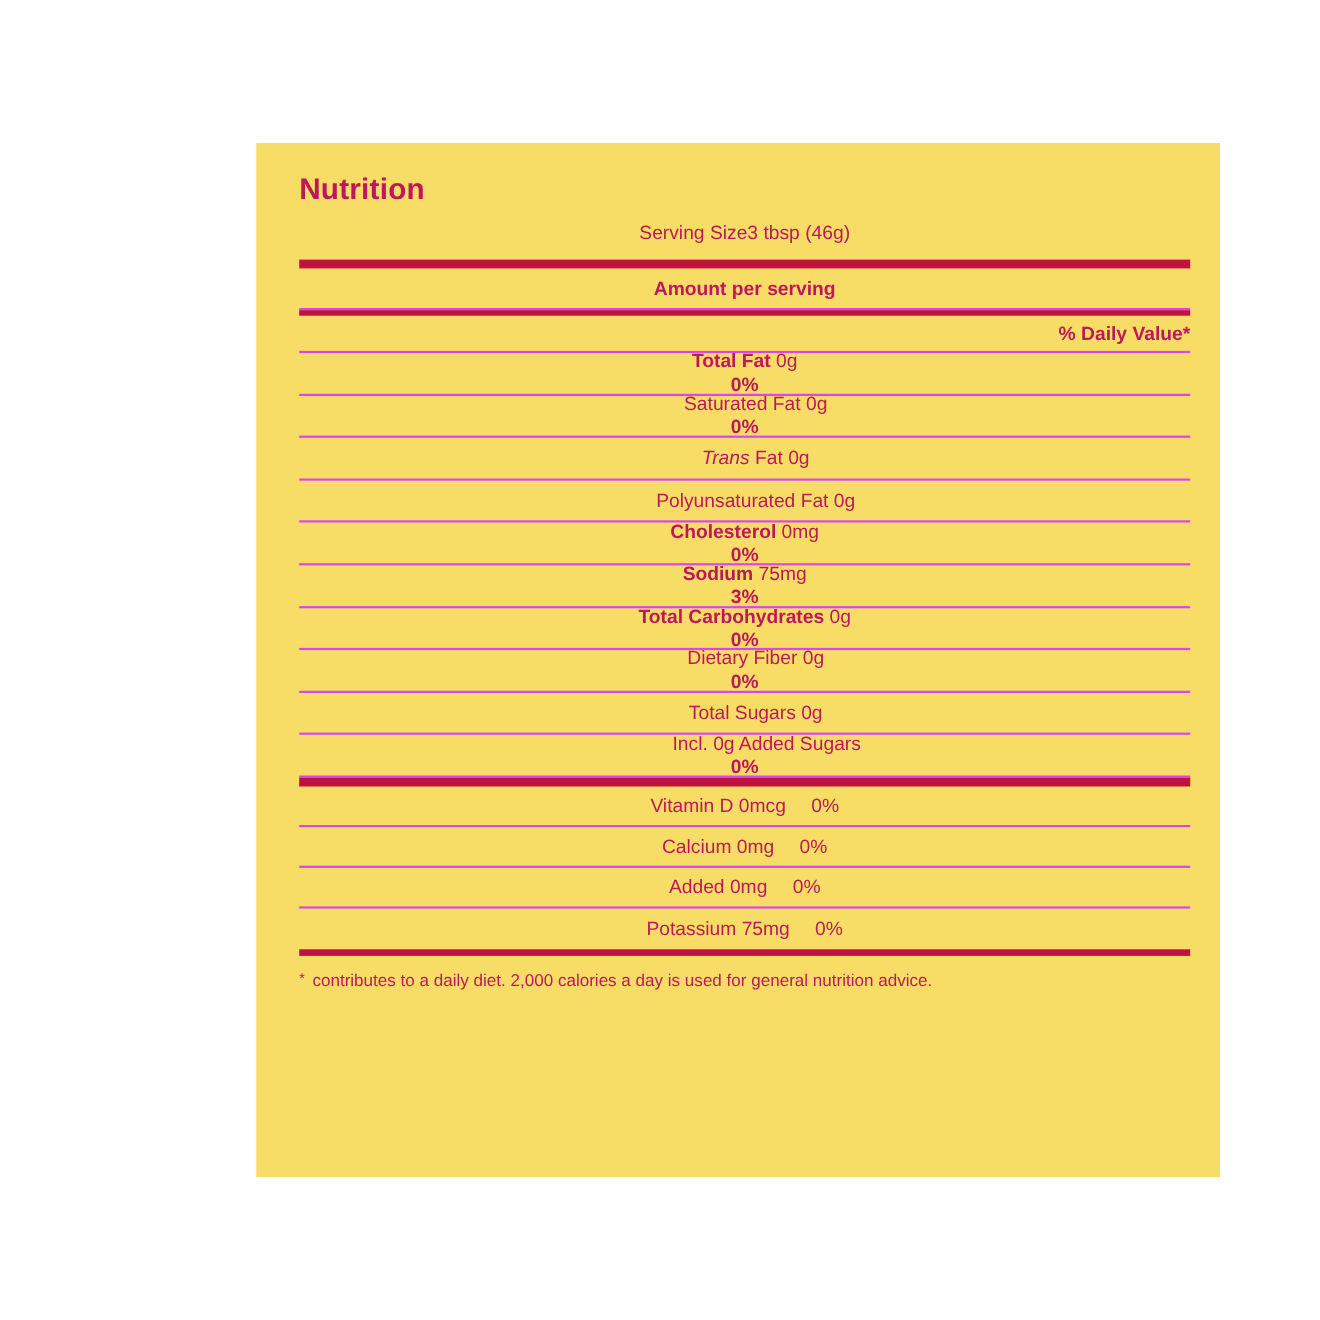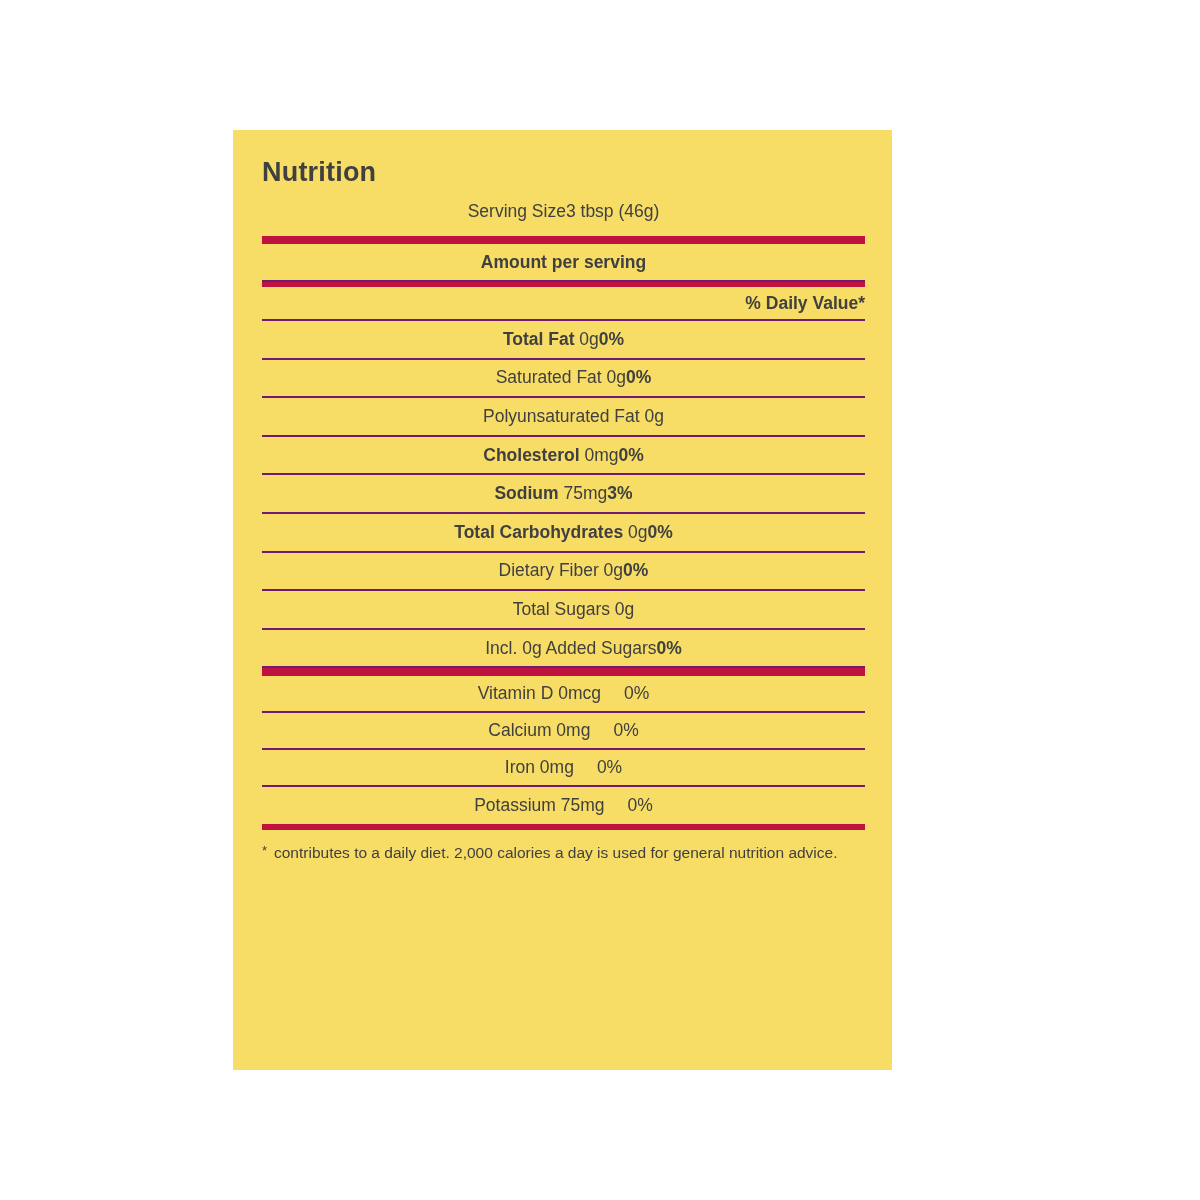--- a/index.html
+++ b/index.html
@@ -7,26 +7,26 @@
     padding: 0;
     width: 1200px;
     height: 1200px;
     background: #ffffff;
     font-family: "Liberation Sans", "DejaVu Sans", sans-serif;
   }
   .panel {
     position: absolute;
     left: 233px;
     top: 130px;
-    width: 659px;
+    width: 876px;
     height: 940px;
     background: #F7DD66;
-    color: #404040;
+    color: #be185d;
     box-sizing: border-box;
-    padding: 0 27px 0 29px;
+    padding: 0 27px 0 39px;
   }
   .title {
     margin-top: 27px;
     font-size: 27px;
     font-weight: 700;
     line-height: 30px;
     letter-spacing: 0.2px;
   }
   .row {
     display: flex;
@@ -44,25 +44,25 @@
     background: #C0123F;
   }
   .bar-med {
     height: 5px;
     background: #C0123F;
   }
   .bar-semi {
     height: 6px;
     background: #C0123F;
   }
-  .thin-border { border-bottom: 2px solid #701a75; }
+  .thin-border { border-bottom: 2px solid #d946ef; }
   .amount-row { height: 38px; font-weight: 700; }
   .calories-row { height: 38px; }
   .dv-header-row { height: 34px; justify-content: flex-end; font-weight: 700; }
-  .nutrient-row { height: 38.6px; }
+  .nutrient-row { height: 38.6px; flex-direction: column; }
   .micro-row { height: 37px; gap: 23px; }
   .ind1 { padding-left: 20px; }
   .ind2 { padding-left: 40px; }
   .pct-b { font-weight: 700; }
   .pct-r { font-weight: 400; }
   .footnote {
     margin-top: 10px;
     font-size: 15.5px;
     line-height: 25px;
     position: relative;
@@ -103,20 +103,24 @@
   <div class="row nutrient-row thin-border">
     <span class="left"><span class="b">Total Fat</span><span class="i"></span><span> 0g</span></span>
     <span class="pct-b">0%</span>
   </div>
 
   <div class="row nutrient-row thin-border">
     <span class="left ind1"><span class="b"></span><span class="i"></span><span>Saturated Fat 0g</span></span>
     <span class="pct-b">0%</span>
   </div>
 
+  <div class="row nutrient-row thin-border">
+    <span class="left ind1"><span class="b"></span><span class="i">Trans</span><span> Fat 0g</span></span>
+    <span class="pct-b"></span>
+  </div>
 
   <div class="row nutrient-row thin-border">
     <span class="left ind1"><span class="b"></span><span class="i"></span><span>Polyunsaturated Fat 0g</span></span>
     <span class="pct-b"></span>
   </div>
 
 
   <div class="row nutrient-row thin-border">
     <span class="left"><span class="b">Cholesterol</span><span class="i"></span><span> 0mg</span></span>
     <span class="pct-b">0%</span>
@@ -154,21 +158,21 @@
     <span class="left">Vitamin D 0mcg</span>
     <span class="pct-r">0%</span>
   </div>
 
   <div class="row micro-row thin-border">
     <span class="left">Calcium 0mg</span>
     <span class="pct-r">0%</span>
   </div>
 
   <div class="row micro-row thin-border">
-    <span class="left">Iron 0mg</span>
+    <span class="left">Added 0mg</span>
     <span class="pct-r">0%</span>
   </div>
 
   <div class="row micro-row">
     <span class="left">Potassium 75mg</span>
     <span class="pct-r">0%</span>
   </div>
 
   <div class="bar-semi"></div>
 

